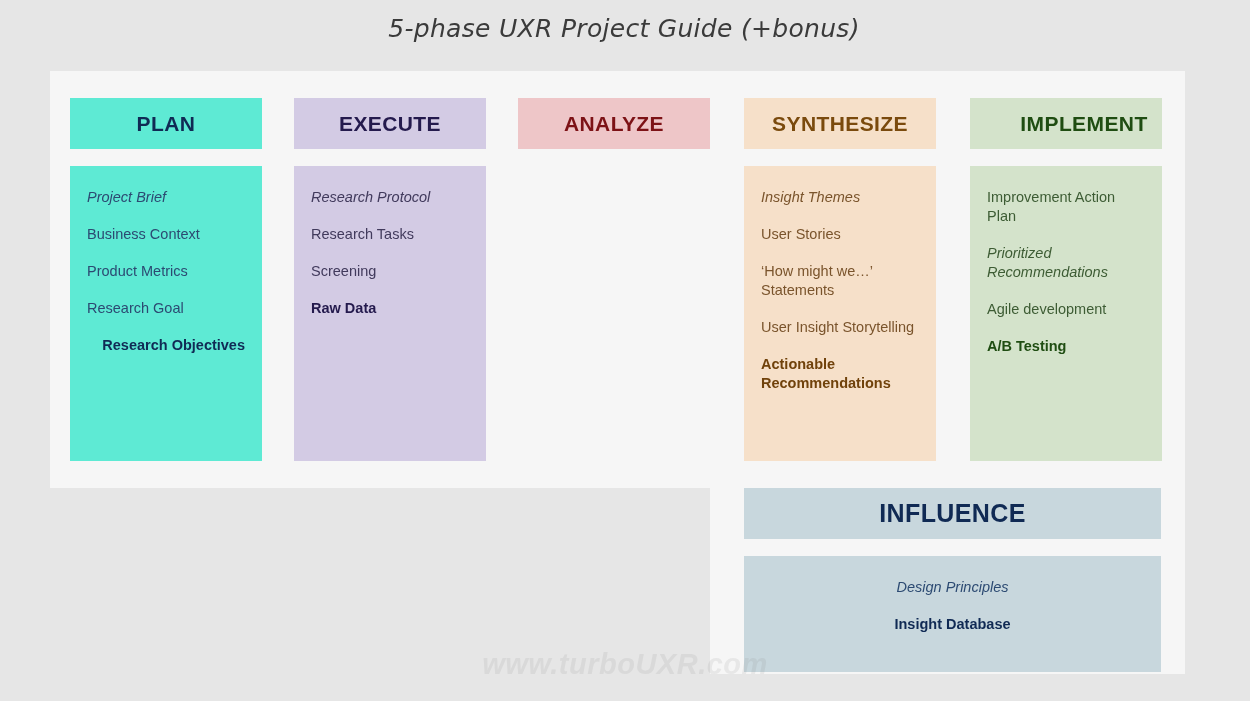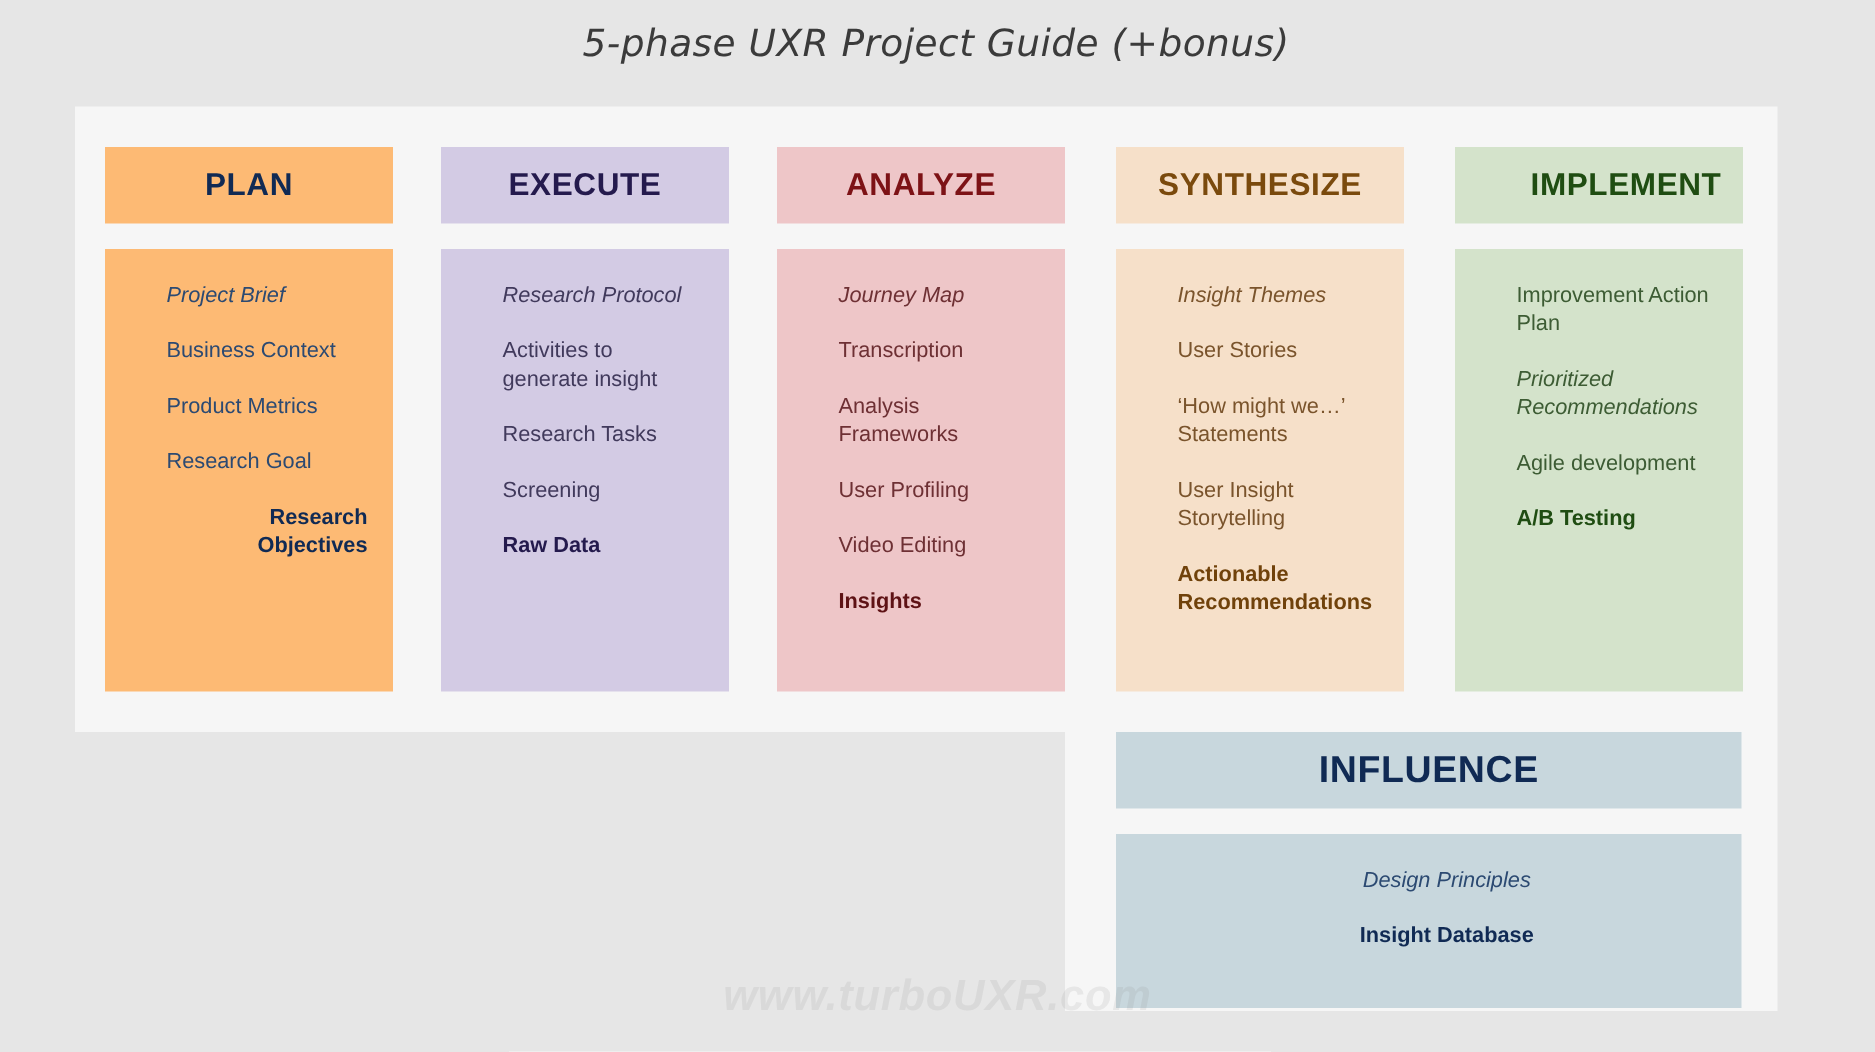--- a/index.html
+++ b/index.html
@@ -67,32 +67,31 @@
   .col-body {
     margin-top: 17px;
     height: 295px;
     padding: 22px 17px 0 17px;
     box-sizing: border-box;
   }
   .col-item {
     font-size: 14.5px;
     line-height: 19px;
     margin-bottom: 18px;
-    margin-left: 24px;
   }
   .col-item.em {
     font-style: italic;
   }
   .col-item.strong {
     font-weight: bold;
   }
 
   
   .c-plan       { left: 70px; }
-  .c-plan .col-header, .c-plan .col-body       { background: #fdba74; }
+  .c-plan .col-header, .c-plan .col-body       { background: #5eead4; }
   .c-plan .col-header { color: #102a54; }
   .c-plan .col-item   { color: #2c4a72; }
   .c-plan .col-item.strong { color: #102a54; text-align: right; }
 
   .c-execute    { left: 294px; }
   .c-execute .col-header, .c-execute .col-body { background: #d3cbe4; }
   .c-execute .col-header { color: #241a4d; }
   .c-execute .col-item   { color: #413a5c; }
   .c-execute .col-item.strong { color: #241a4d; }
 
@@ -180,37 +179,28 @@
     <div class="col-item">Product Metrics</div>
     <div class="col-item">Research Goal</div>
     <div class="col-item strong">Research Objectives</div>
   </div>
 </div>
 
 <div class="column c-execute">
   <div class="col-header">EXECUTE</div>
   <div class="col-body">
     <div class="col-item em">Research Protocol</div>
-    <div class="col-item">Activities to generate insight</div>
     <div class="col-item">Research Tasks</div>
     <div class="col-item">Screening</div>
     <div class="col-item strong">Raw Data</div>
   </div>
 </div>
 
 <div class="column c-analyze">
   <div class="col-header">ANALYZE</div>
-  <div class="col-body">
-    <div class="col-item em">Journey Map</div>
-    <div class="col-item">Transcription</div>
-    <div class="col-item">Analysis Frameworks</div>
-    <div class="col-item">User Profiling</div>
-    <div class="col-item">Video Editing</div>
-    <div class="col-item strong">Insights</div>
-  </div>
 </div>
 
 <div class="column c-synthesize">
   <div class="col-header">SYNTHESIZE</div>
   <div class="col-body">
     <div class="col-item em">Insight Themes</div>
     <div class="col-item">User Stories</div>
     <div class="col-item">‘How might we…’ Statements</div>
     <div class="col-item">User Insight Storytelling</div>
     <div class="col-item strong">Actionable Recommendations</div>

